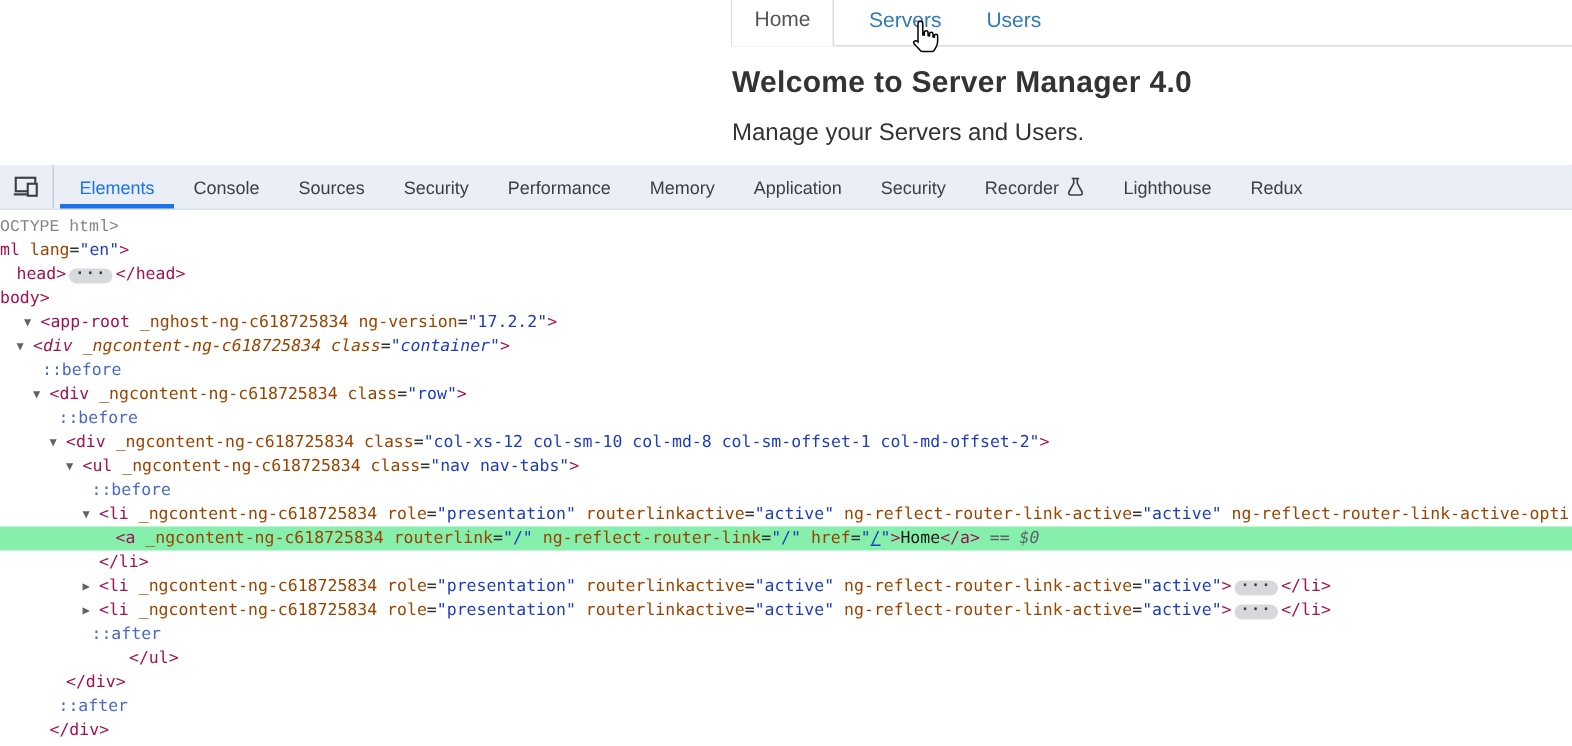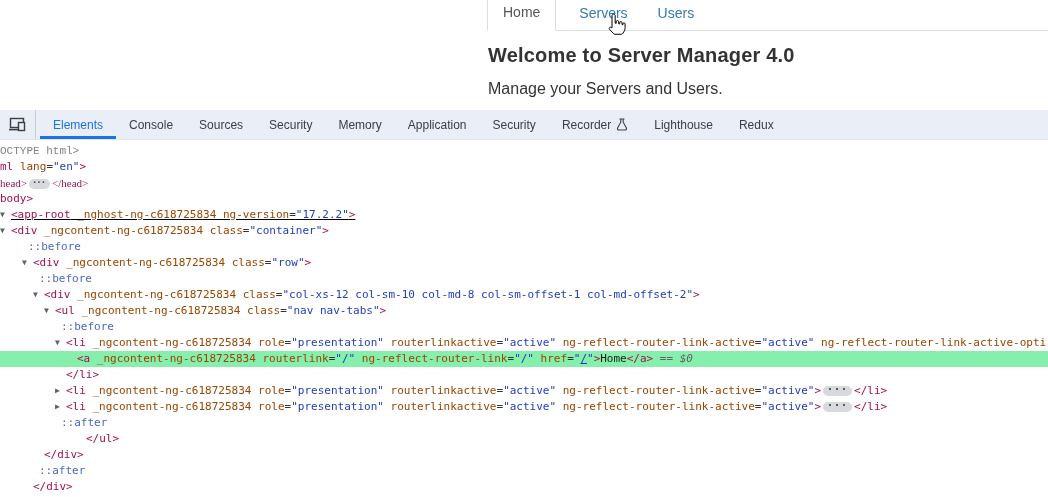--- a/index.html
+++ b/index.html
@@ -89,20 +89,23 @@
         <div class="dt-tab">
           <span>Console</span>
         </div>
         <div class="dt-tab">
           <span>Sources</span>
         </div>
         <div class="dt-tab">
           <span>Security</span>
         </div>
         <div class="dt-tab">
+          <span>Performance</span>
+        </div>
+        <div class="dt-tab">
           <span>Memory</span>
         </div>
         <div class="dt-tab">
           <span>Application</span>
         </div>
         <div class="dt-tab">
           <span>Security</span>
         </div>
         <div class="dt-tab">
           <span>Recorder</span>
@@ -114,24 +117,24 @@
           <span>Lighthouse</span>
         </div>
         <div class="dt-tab">
           <span>Redux</span>
         </div>
       </div>
   </div>
   <div class="dom-tree">
       <div class="dl" style="padding-left: 0px;"><span class="tk-doctype">OCTYPE html&gt;</span></div>
       <div class="dl" style="padding-left: 0px;"><span class="tk-tag">ml </span><span class="tk-attr">lang</span><span class="tk-plain">=</span><span class="tk-val">"en"</span><span class="tk-tag">&gt;</span></div>
-      <div class="dl" style="padding-left: 0px; font-family: Liberation Serif, serif;"><span class="tk-tag">head&gt;</span><span class="ell">···</span><span class="tk-tag">&lt;/head&gt;</span></div>
+      <div class="dl" style="padding-left: 11px;"><span class="tk-tag">head&gt;</span><span class="ell">···</span><span class="tk-tag">&lt;/head&gt;</span></div>
       <div class="dl" style="padding-left: 0px;"><span class="tk-tag">body&gt;</span></div>
-      <div class="dl" style="padding-left: 0px; text-decoration: underline;"><span class="arw">▼</span><span class="tk-tag">&lt;app-root</span><span class="tk-attr"> _nghost-ng-c618725834 ng-version</span><span class="tk-plain">=</span><span class="tk-val">"17.2.2"</span><span class="tk-tag">&gt;</span></div>
-      <div class="dl" style=""><span class="arw">▼</span><span class="tk-tag">&lt;div</span><span class="tk-attr"> _ngcontent-ng-c618725834 class</span><span class="tk-plain">=</span><span class="tk-val">"container"</span><span class="tk-tag">&gt;</span></div>
+      <div class="dl" style="padding-left: 16px;"><span class="arw">▼</span><span class="tk-tag">&lt;app-root</span><span class="tk-attr"> _nghost-ng-c618725834 ng-version</span><span class="tk-plain">=</span><span class="tk-val">"17.2.2"</span><span class="tk-tag">&gt;</span></div>
+      <div class="dl" style="padding-left: 11px; font-style: italic;"><span class="arw">▼</span><span class="tk-tag">&lt;div</span><span class="tk-attr"> _ngcontent-ng-c618725834 class</span><span class="tk-plain">=</span><span class="tk-val">"container"</span><span class="tk-tag">&gt;</span></div>
       <div class="dl" style="padding-left: 28px;"><span class="tk-pseudo">::before</span></div>
       <div class="dl" style="padding-left: 22px;"><span class="arw">▼</span><span class="tk-tag">&lt;div</span><span class="tk-attr"> _ngcontent-ng-c618725834 class</span><span class="tk-plain">=</span><span class="tk-val">"row"</span><span class="tk-tag">&gt;</span></div>
       <div class="dl" style="padding-left: 39px;"><span class="tk-pseudo">::before</span></div>
       <div class="dl" style="padding-left: 33px;"><span class="arw">▼</span><span class="tk-tag">&lt;div</span><span class="tk-attr"> _ngcontent-ng-c618725834 class</span><span class="tk-plain">=</span><span class="tk-val">"col-xs-12 col-sm-10 col-md-8 col-sm-offset-1 col-md-offset-2"</span><span class="tk-tag">&gt;</span></div>
       <div class="dl" style="padding-left: 44px;"><span class="arw">▼</span><span class="tk-tag">&lt;ul</span><span class="tk-attr"> _ngcontent-ng-c618725834 class</span><span class="tk-plain">=</span><span class="tk-val">"nav nav-tabs"</span><span class="tk-tag">&gt;</span></div>
       <div class="dl" style="padding-left: 61px;"><span class="tk-pseudo">::before</span></div>
       <div class="dl" style="padding-left: 55px;"><span class="arw">▼</span><span class="tk-tag">&lt;li</span><span class="tk-attr"> _ngcontent-ng-c618725834 role</span><span class="tk-plain">=</span><span class="tk-val">"presentation"</span><span class="tk-attr"> routerlinkactive</span><span class="tk-plain">=</span><span class="tk-val">"active"</span><span class="tk-attr"> ng-reflect-router-link-active</span><span class="tk-plain">=</span><span class="tk-val">"active"</span><span class="tk-attr"> ng-reflect-router-link-active-opti</span></div>
       <div class="dl sel" style="padding-left: 77px;"><span class="tk-tag">&lt;a</span><span class="tk-attr"> _ngcontent-ng-c618725834 routerlink</span><span class="tk-plain">=</span><span class="tk-val">"/"</span><span class="tk-attr"> ng-reflect-router-link</span><span class="tk-plain">=</span><span class="tk-val">"/"</span><span class="tk-attr"> href</span><span class="tk-plain">=</span><span class="tk-val">"</span><span class="tk-link">/</span><span class="tk-val">"</span><span class="tk-tag">&gt;</span><span class="tk-txt">Home</span><span class="tk-tag">&lt;/a&gt;</span><span class="tk-eq"> == $0</span></div>
       <div class="dl" style="padding-left: 66px;"><span class="tk-tag">&lt;/li&gt;</span></div>
       <div class="dl" style="padding-left: 55px;"><span class="arw">▶</span><span class="tk-tag">&lt;li</span><span class="tk-attr"> _ngcontent-ng-c618725834 role</span><span class="tk-plain">=</span><span class="tk-val">"presentation"</span><span class="tk-attr"> routerlinkactive</span><span class="tk-plain">=</span><span class="tk-val">"active"</span><span class="tk-attr"> ng-reflect-router-link-active</span><span class="tk-plain">=</span><span class="tk-val">"active"</span><span class="tk-tag">&gt;</span><span class="ell">···</span><span class="tk-tag">&lt;/li&gt;</span></div>

